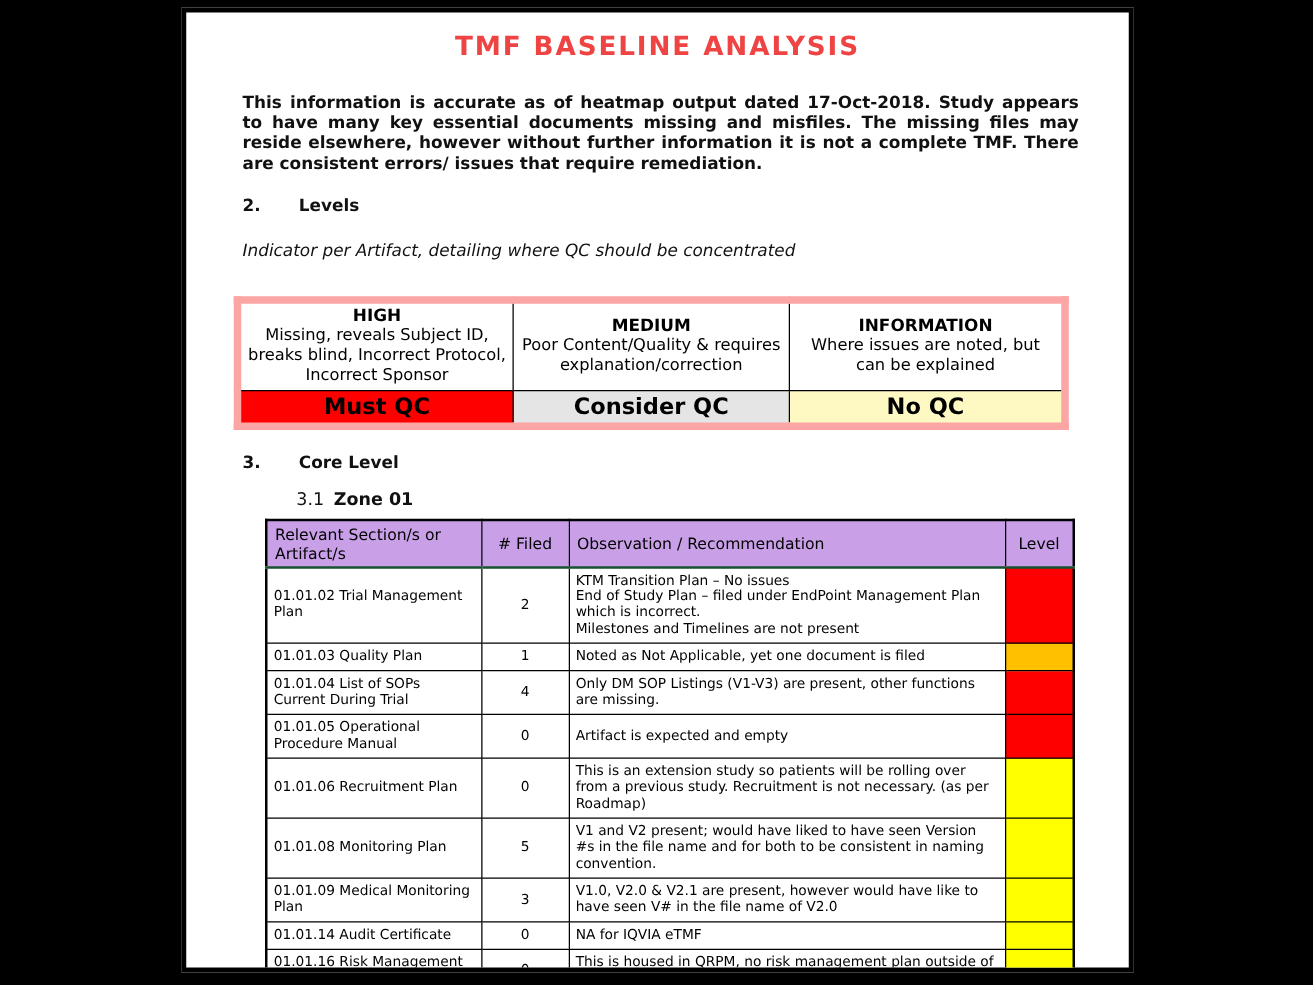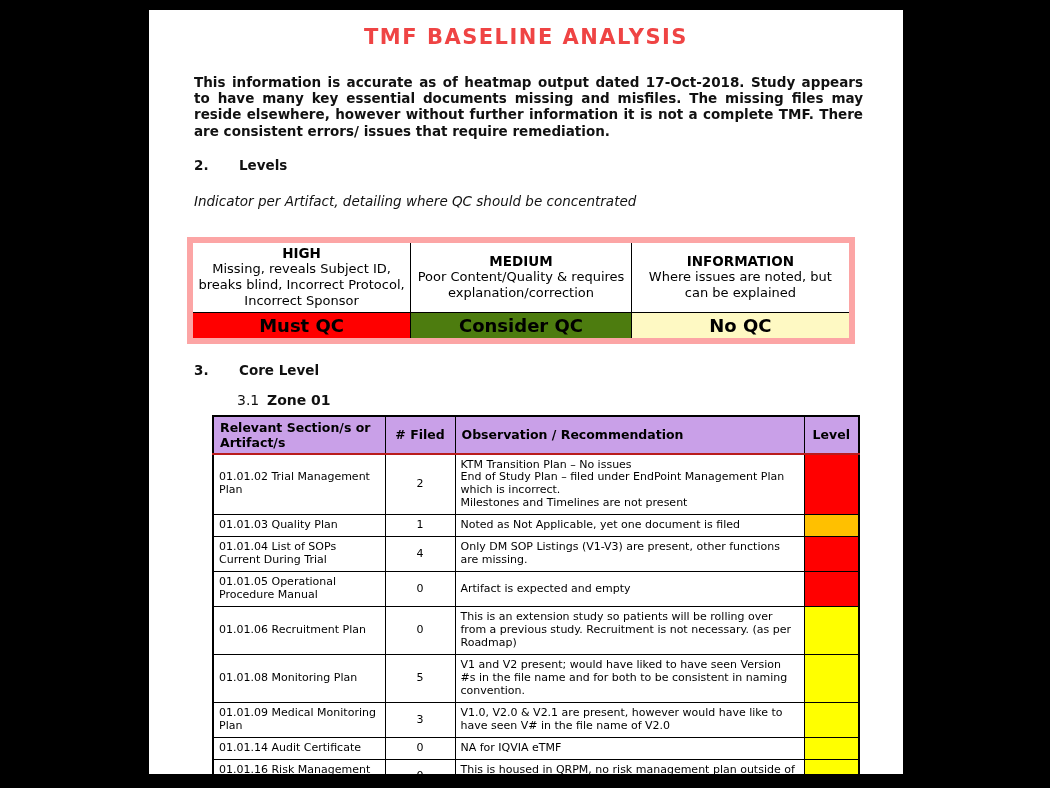--- a/index.html
+++ b/index.html
@@ -88,23 +88,23 @@
     border-collapse: collapse;
     border: 2px solid #000;
     table-layout: fixed;
   }
   table.core th, table.core td {
     border: 1px solid #000;
     color: #000;
   }
   table.core th {
     font-size: 12.5px;
-    font-weight: bold;
+    font-weight: normal;
     padding: 3px 6px;
-    border-bottom: 2px solid #b91c1c;
+    border-bottom: 2px solid #14532d;
     height: 30px;
   }
   table.core th.h-artifact, table.core th.h-obs { text-align: left; }
   table.core th.h-filed, table.core th.h-level { text-align: center; }
   col.c-artifact { width: 172px; }
   col.c-filed    { width: 70px; }
   col.c-obs      { width: 349px; }
   col.c-level    { width: 55px; }
   table.core td {
     font-size: 11px;
@@ -143,21 +143,21 @@
         <div class="cat-name">MEDIUM</div>
         <div class="cat-desc">Poor Content/Quality &amp; requires explanation/correction</div>
       </td>
       <td class="cat">
         <div class="cat-name">INFORMATION</div>
         <div class="cat-desc">Where issues are noted, but can be explained</div>
       </td>
     </tr>
     <tr>
       <td class="action" style="background-color: rgb(255, 0, 0);">Must QC</td>
-      <td class="action" style="background-color: #4d7c0f;">Consider QC</td>
+      <td class="action" style="background-color: #e5e5e5;">Consider QC</td>
       <td class="action" style="background-color: #fef9c3;">No QC</td>
     </tr>
   </tbody>
     </table>
 
   <div class="section-heading">
     <span class="num">3.</span>
     <span>Core Level</span>
   </div>
 

